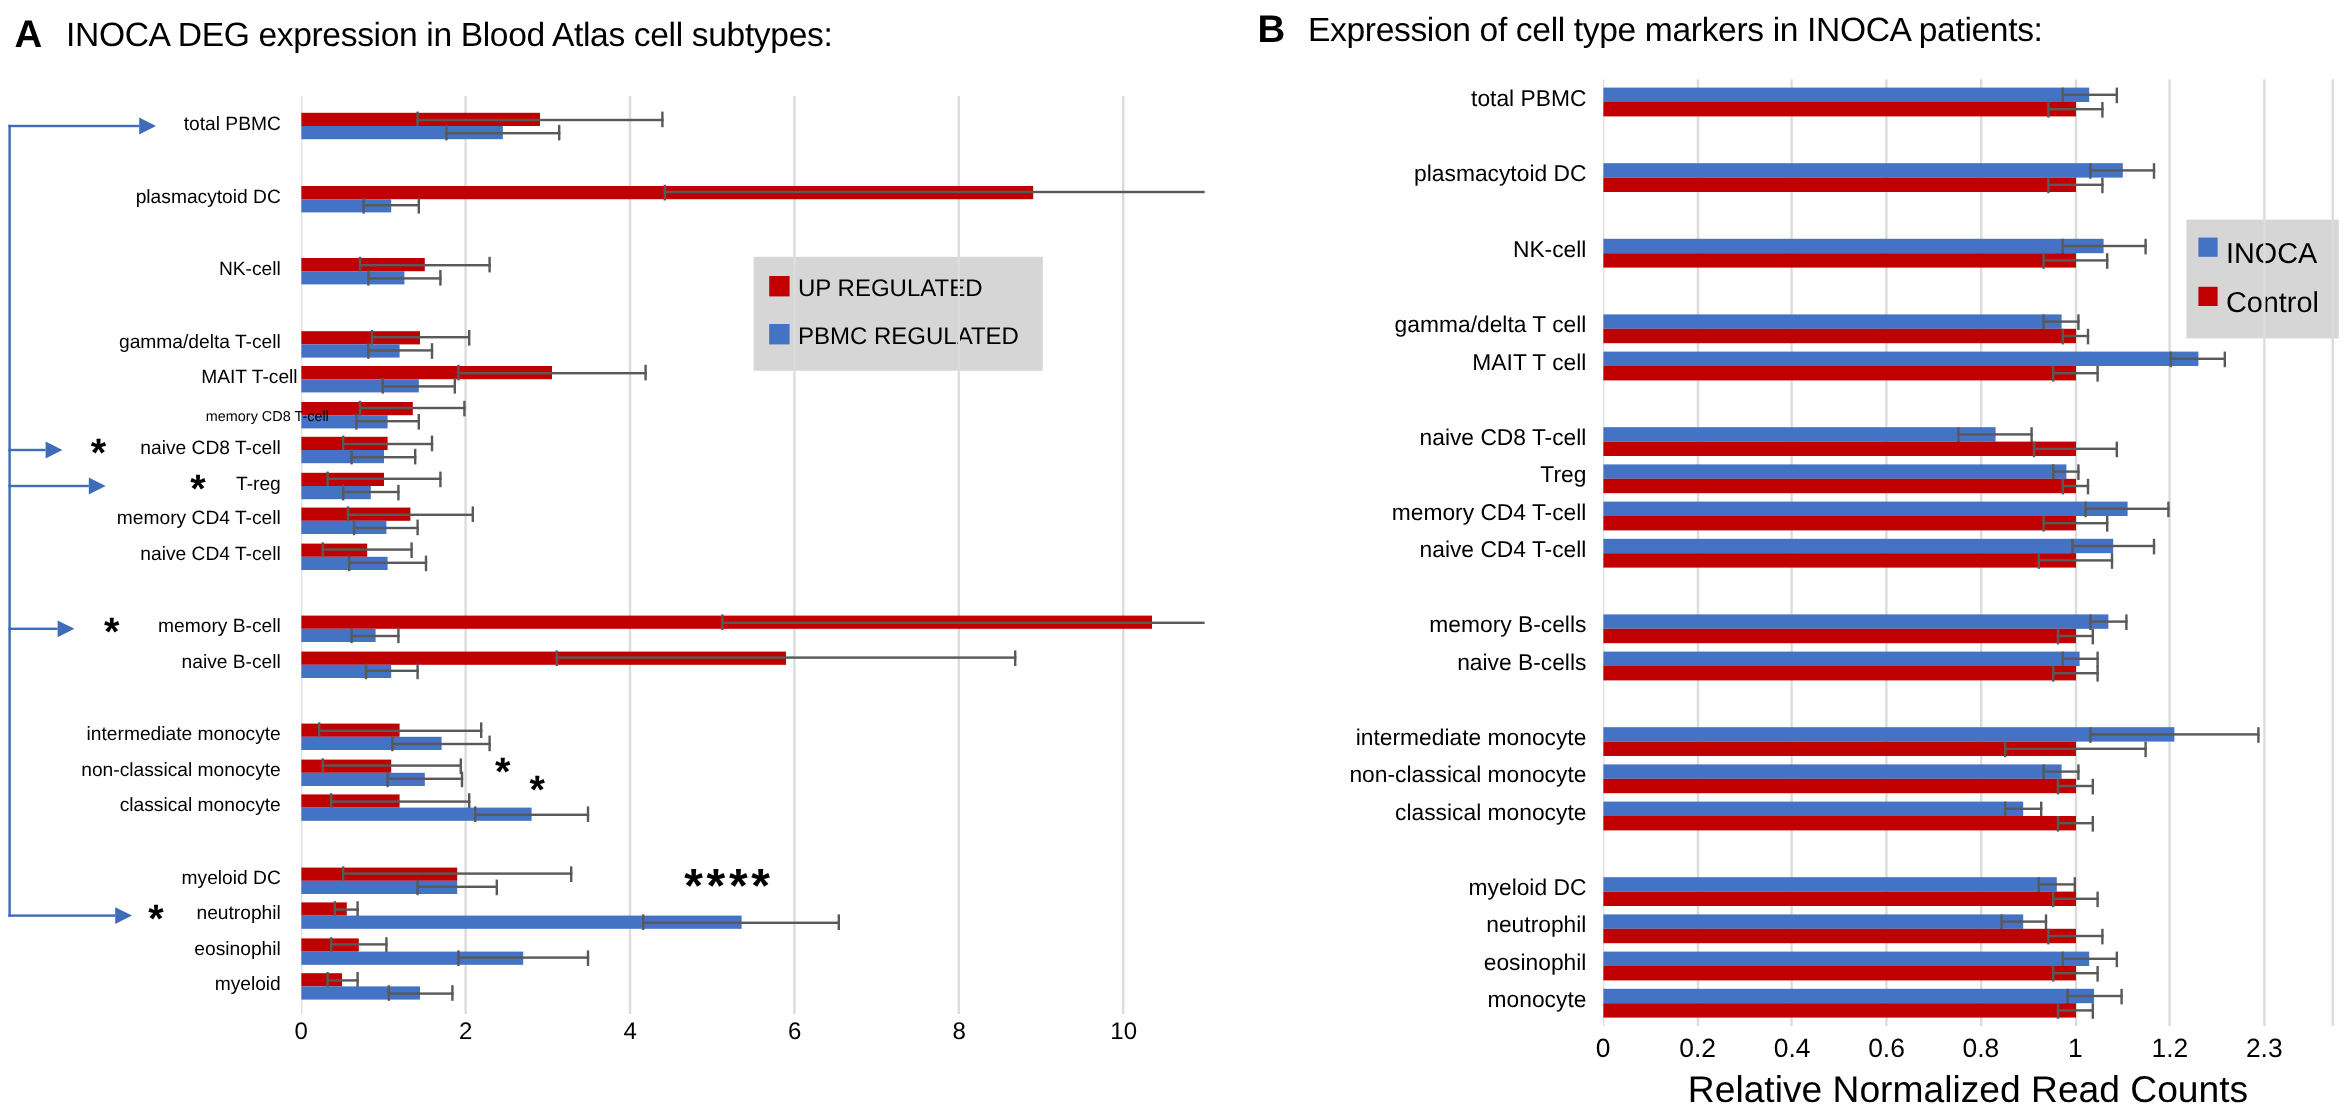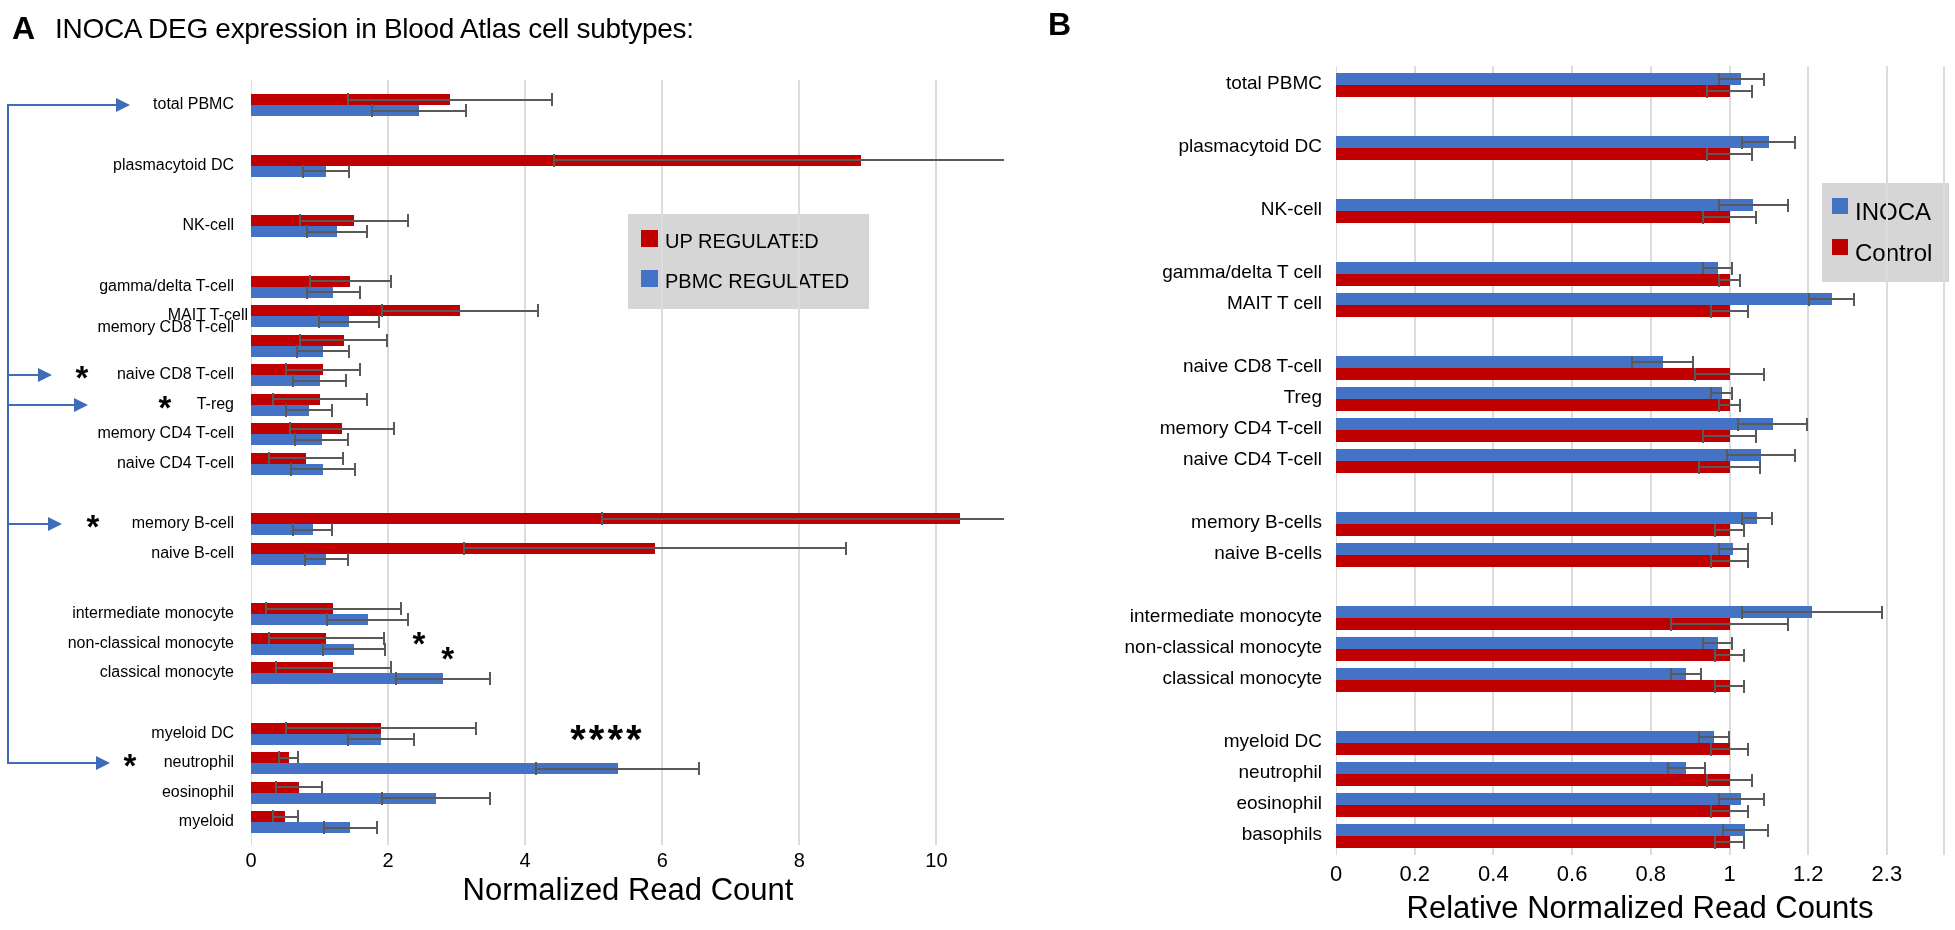--- a/index.html
+++ b/index.html
@@ -32,21 +32,20 @@
 </style>
 </head>
 <body>
 
 <div id="fig">
 
   <div class="panel" id="panel-A">
     <span class="t-letter" style="left:12px;top:10px;">A</span>
     <span class="t-text" style="left:55px;top:13px;">INOCA DEG expression in Blood Atlas cell subtypes:</span>
 
-    <div class="axis-title" style="left:628px;top:872px;">Normalized Read Count</div>
 
     <div class="legend legend-a">
       <div class="legend-item">
         <span class="swatch" style="background: rgb(192, 0, 0);"></span>
         <span class="legend-label">UP REGULATED</span>
       </div>
       <div class="legend-item">
         <span class="swatch" style="background: rgb(68, 114, 196);"></span>
         <span class="legend-label">PBMC REGULATED</span>
       </div>
@@ -213,21 +212,21 @@
       <div class="tick" style="left: 388.08px; top: 850px; font-size: 20px;">2</div>
       <div class="tick" style="left: 525.16px; top: 850px; font-size: 20px;">4</div>
       <div class="tick" style="left: 662.24px; top: 850px; font-size: 20px;">6</div>
       <div class="tick" style="left: 799.32px; top: 850px; font-size: 20px;">8</div>
       <div class="tick" style="left: 936.4px; top: 850px; font-size: 20px;">10</div>
       <div class="row-label" style="left: 9px; width: 225px; top: 95px; font-size: 16px;">total PBMC</div>
       <div class="row-label" style="left: 9px; width: 225px; top: 155.5px; font-size: 16px;">plasmacytoid DC</div>
       <div class="row-label" style="left: 9px; width: 225px; top: 216px; font-size: 16px;">NK-cell</div>
       <div class="row-label" style="left: 9px; width: 225px; top: 276.5px; font-size: 16px;">gamma/delta T-cell</div>
       <div class="row-label" style="left: 23px; width: 225px; top: 306px; font-size: 16px;">MAIT T-cell</div>
-      <div class="row-label" style="left: 9px; width: 225px; top: 318px; font-size: 16px;">memory CD8 T-cell</div>
+      <div class="row-label" style="left: 9px; width: 225px; top: 341px; font-size: 12px; padding-left: 40px;">memory CD8 T-cell</div>
       <div class="row-label" style="left: 9px; width: 225px; top: 365px; font-size: 16px;">naive CD8 T-cell</div>
       <div class="star" style="left: 82px; top: 377px; font-size: 33px;">*</div>
       <div class="row-label" style="left: 9px; width: 225px; top: 394.5px; font-size: 16px;">T-reg</div>
       <div class="star" style="left: 165px; top: 406.5px; font-size: 33px;">*</div>
       <div class="row-label" style="left: 9px; width: 225px; top: 424px; font-size: 16px;">memory CD4 T-cell</div>
       <div class="row-label" style="left: 9px; width: 225px; top: 453.5px; font-size: 16px;">naive CD4 T-cell</div>
       <div class="row-label" style="left: 9px; width: 225px; top: 514px; font-size: 16px;">memory B-cell</div>
       <div class="star" style="left: 93px; top: 526px; font-size: 33px;">*</div>
       <div class="row-label" style="left: 9px; width: 225px; top: 543.5px; font-size: 16px;">naive B-cell</div>
       <div class="row-label" style="left: 9px; width: 225px; top: 604px; font-size: 16px;">intermediate monocyte</div>
@@ -249,20 +248,21 @@
       <div class="arrow-head" style="left: 48px; top: 517px;"></div>
       <div class="arrow-line" style="left: 7px; top: 762px; width: 89px; height: 2px;"></div>
       <div class="arrow-head" style="left: 96px; top: 756px;"></div>
       <div class="ann" style="left: 418.923px; top: 642.5px; font-size: 33px; letter-spacing: 0px;">*</div>
       <div class="ann" style="left: 447.71px; top: 658px; font-size: 33px; letter-spacing: 0px;">*</div>
       <div class="ann" style="left: 607.408px; top: 739px; font-size: 40px; letter-spacing: 3px;">****</div>
     </div>
 
   <div class="panel" id="panel-B">
     <span class="t-letter" style="left:1048px;top:6px;">B</span>
+    <span class="t-text" style="left:1090px;top:9px;">Expression of cell type markers in INOCA patients:</span>
 
     <div class="axis-title" style="left:1640px;top:890px;">Relative Normalized Read Counts</div>
 
     <div class="legend legend-b">
       <div class="legend-item">
         <span class="swatch" style="background: rgb(68, 114, 196);"></span>
         <span class="legend-label">INOCA</span>
       </div>
       <div class="legend-item">
         <span class="swatch" style="background: rgb(192, 0, 0);"></span>
@@ -442,16 +442,16 @@
       <div class="row-label" style="left: 1022px; width: 300px; top: 418px; font-size: 19px;">memory CD4 T-cell</div>
       <div class="row-label" style="left: 1022px; width: 300px; top: 449px; font-size: 19px;">naive CD4 T-cell</div>
       <div class="row-label" style="left: 1022px; width: 300px; top: 512px; font-size: 19px;">memory B-cells</div>
       <div class="row-label" style="left: 1022px; width: 300px; top: 543px; font-size: 19px;">naive B-cells</div>
       <div class="row-label" style="left: 1022px; width: 300px; top: 606px; font-size: 19px;">intermediate monocyte</div>
       <div class="row-label" style="left: 1022px; width: 300px; top: 637px; font-size: 19px;">non-classical monocyte</div>
       <div class="row-label" style="left: 1022px; width: 300px; top: 668px; font-size: 19px;">classical monocyte</div>
       <div class="row-label" style="left: 1022px; width: 300px; top: 731px; font-size: 19px;">myeloid DC</div>
       <div class="row-label" style="left: 1022px; width: 300px; top: 762px; font-size: 19px;">neutrophil</div>
       <div class="row-label" style="left: 1022px; width: 300px; top: 793px; font-size: 19px;">eosinophil</div>
-      <div class="row-label" style="left: 1022px; width: 300px; top: 824px; font-size: 19px;">basophils</div>
+      <div class="row-label" style="left: 1022px; width: 300px; top: 824px; font-size: 19px;">monocyte</div>
     </div>
 
 </div>
 
 </body></html>

